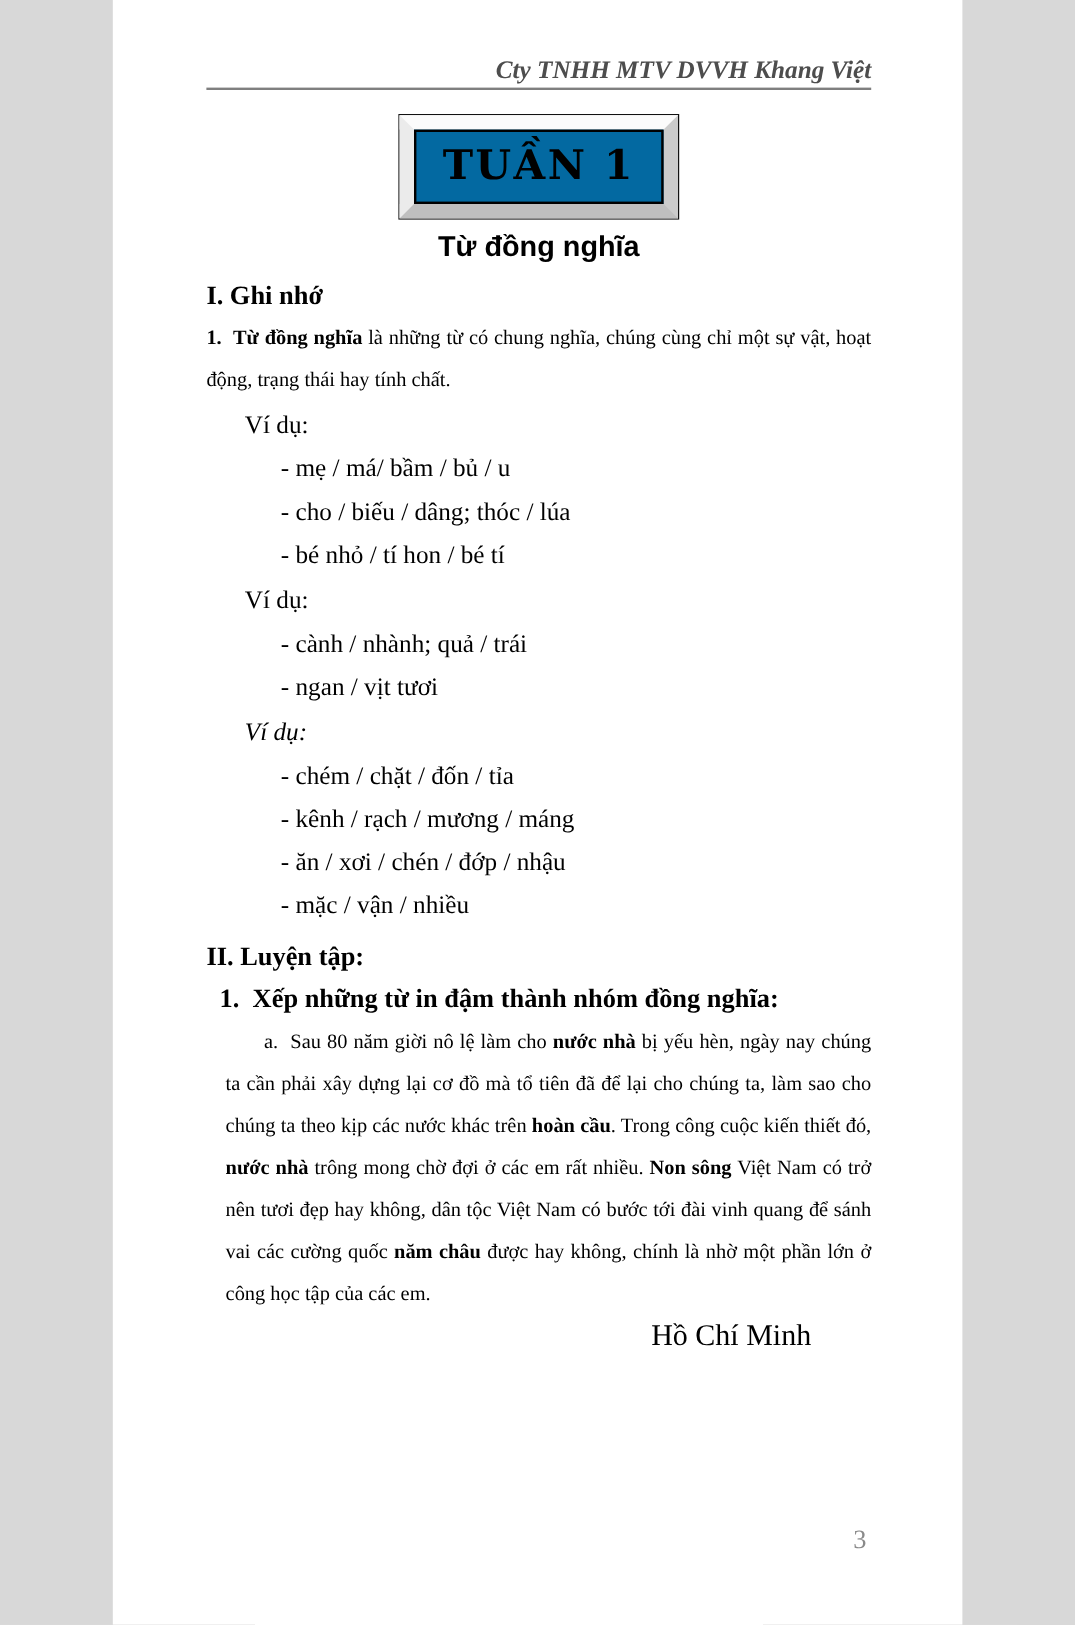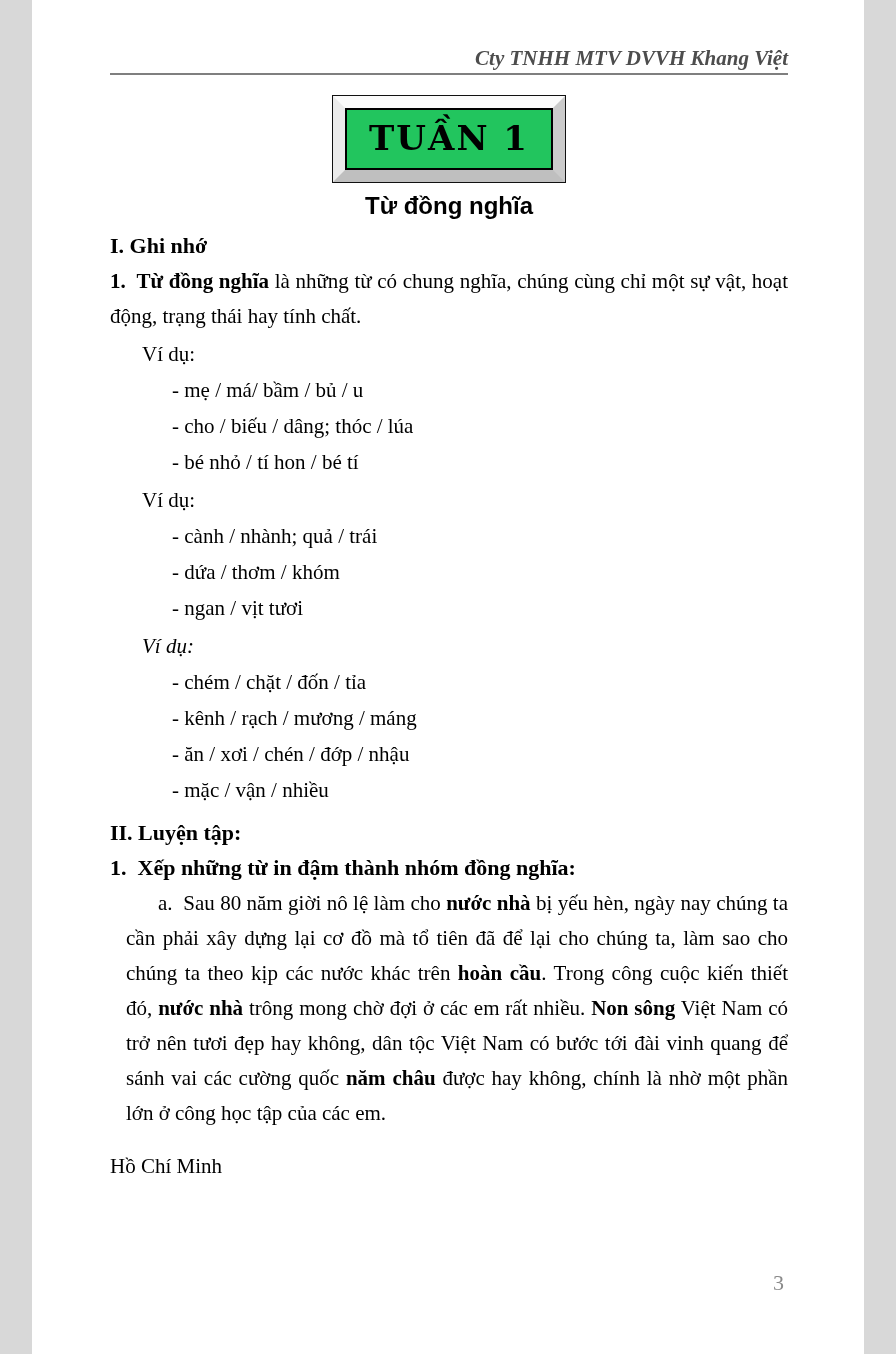--- a/index.html
+++ b/index.html
@@ -1,18 +1,18 @@
 <!DOCTYPE html>
 <html><head>
 <meta charset="utf-8">
 <style>
   html, body { margin: 0; padding: 0; background: #d8d8d8; }
   .page {
     position: relative;
-    width: 832px;
+    width: 708px;
     height: 1354px;
     margin: 0 auto;
     background: #ffffff;
     box-sizing: border-box;
     padding: 0 76px 0 78px;
     font-family: "Liberation Serif", serif;
     color: #000;
     overflow: hidden;
   }
 
@@ -39,21 +39,21 @@
     margin: 20px auto 0 auto;
     border: 1px solid #111;
     background: #fff;
   }
   .week-box-bevel {
     border: 12px solid;
     border-color: #fbfbfb #cbcbcb #bfbfbf #ebebeb;
   }
   .week-box-inner {
     border: 2px solid #000;
-    background: #22c55e;
+    background: #0369a1;
     padding: 8px 22px 10px 22px;
     text-align: center;
     font-family: "DejaVu Serif", serif;
     font-weight: bold;
     font-size: 34px;
     letter-spacing: 2px;
     line-height: 40px;
   }
 
   
@@ -76,21 +76,21 @@
   .sec-heading {
     margin-top: 10px;
     font-size: 22px;
     font-weight: bold;
     line-height: 29px;
   }
 
   
   .para {
     margin-top: 4px;
-    font-size: 21px;
+    font-size: 17px;
     line-height: 35px;
     text-align: justify;
   }
   .para .b { font-weight: bold; }
   .vi-du {
     margin-top: 3px;
     padding-left: 32px;
     font-size: 21px;
     line-height: 35px;
   }
@@ -102,24 +102,24 @@
     line-height: 35px;
     margin-top: 1px;
   }
 
   .passage {
     margin-top: 4px;
     text-indent: 32px;
     margin-left: 16px;
   }
   .author {
-    margin-top: 20px;
-    text-align: left;
+    margin-top: 4px;
+    text-align: right;
     padding-right: 50px;
-    font-size: 21px;
+    font-size: 25px;
     line-height: 30px;
   }
 
   .page-number {
     position: absolute;
     right: 80px;
     bottom: 58px;
     font-size: 22px;
     color: #8a8a8a;
     font-family: "Liberation Serif", serif;
@@ -150,35 +150,34 @@
   <div class="vi-du">Ví dụ:</div>
   <div class="examples">
       <div class="example-line">- mẹ / má/ bầm / bủ / u</div>
       <div class="example-line">- cho / biếu / dâng; thóc / lúa</div>
       <div class="example-line">- bé nhỏ / tí hon / bé tí</div>
     </div>
 
   <div class="vi-du">Ví dụ:</div>
   <div class="examples">
       <div class="example-line">- cành / nhành; quả / trái</div>
-      <div class="example-line">- dứa / thơm / khóm</div>
       <div class="example-line">- ngan / vịt tươi</div>
     </div>
 
   <div class="vi-du italic">Ví dụ:</div>
   <div class="examples">
       <div class="example-line">- chém / chặt / đốn / tỉa</div>
       <div class="example-line">- kênh / rạch / mương / máng</div>
       <div class="example-line">- ăn / xơi / chén / đớp / nhậu</div>
       <div class="example-line">- mặc / vận / nhiều</div>
     </div>
 
   <div class="sec-heading">II. Luyện tập:</div>
 
-  <div class="sec-heading" style="margin-top:6px;">1.&nbsp; Xếp những từ in đậm thành nhóm đồng nghĩa:</div>
+  <div class="sec-heading" style="margin-top:6px;margin-left:11px;">1.&nbsp; Xếp những từ in đậm thành nhóm đồng nghĩa:</div>
 
   <div class="para passage"><span>a.&nbsp; Sau 80 năm giời nô lệ làm cho </span><span class="b">nước nhà</span><span> bị yếu hèn, ngày nay chúng ta cần phải xây dựng lại cơ đồ mà tổ tiên đã để lại cho chúng ta, làm sao cho chúng ta theo kịp các nước khác trên </span><span class="b">hoàn cầu</span><span>. Trong công cuộc kiến thiết đó, </span><span class="b">nước nhà</span><span> trông mong chờ đợi ở các em rất nhiều. </span><span class="b">Non sông</span><span> Việt Nam có trở nên tươi đẹp hay không, dân tộc Việt Nam có bước tới đài vinh quang để sánh vai các cường quốc </span><span class="b">năm châu</span><span> được hay không, chính là nhờ một phần lớn ở công học tập của các em.</span></div>
 
   <div class="author">Hồ Chí Minh</div>
 
   <div class="page-number">3</div>
 
 </div>
 
 </body></html>

